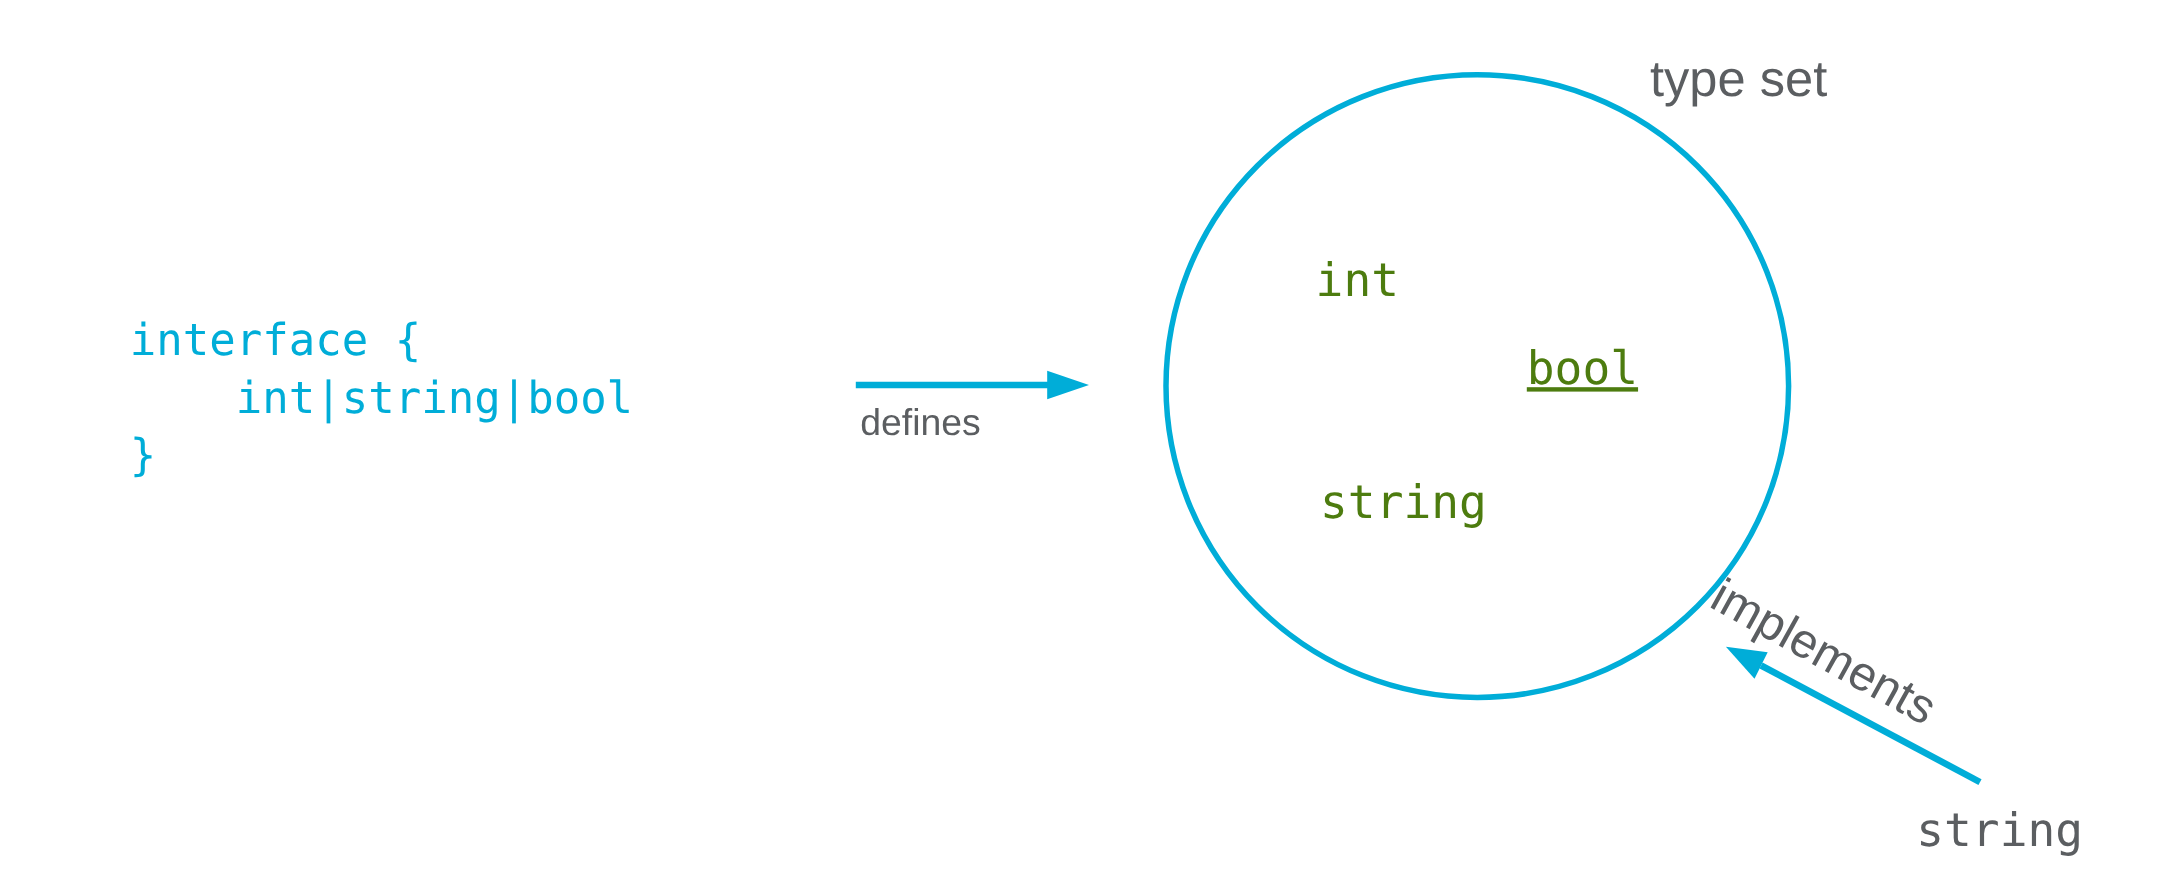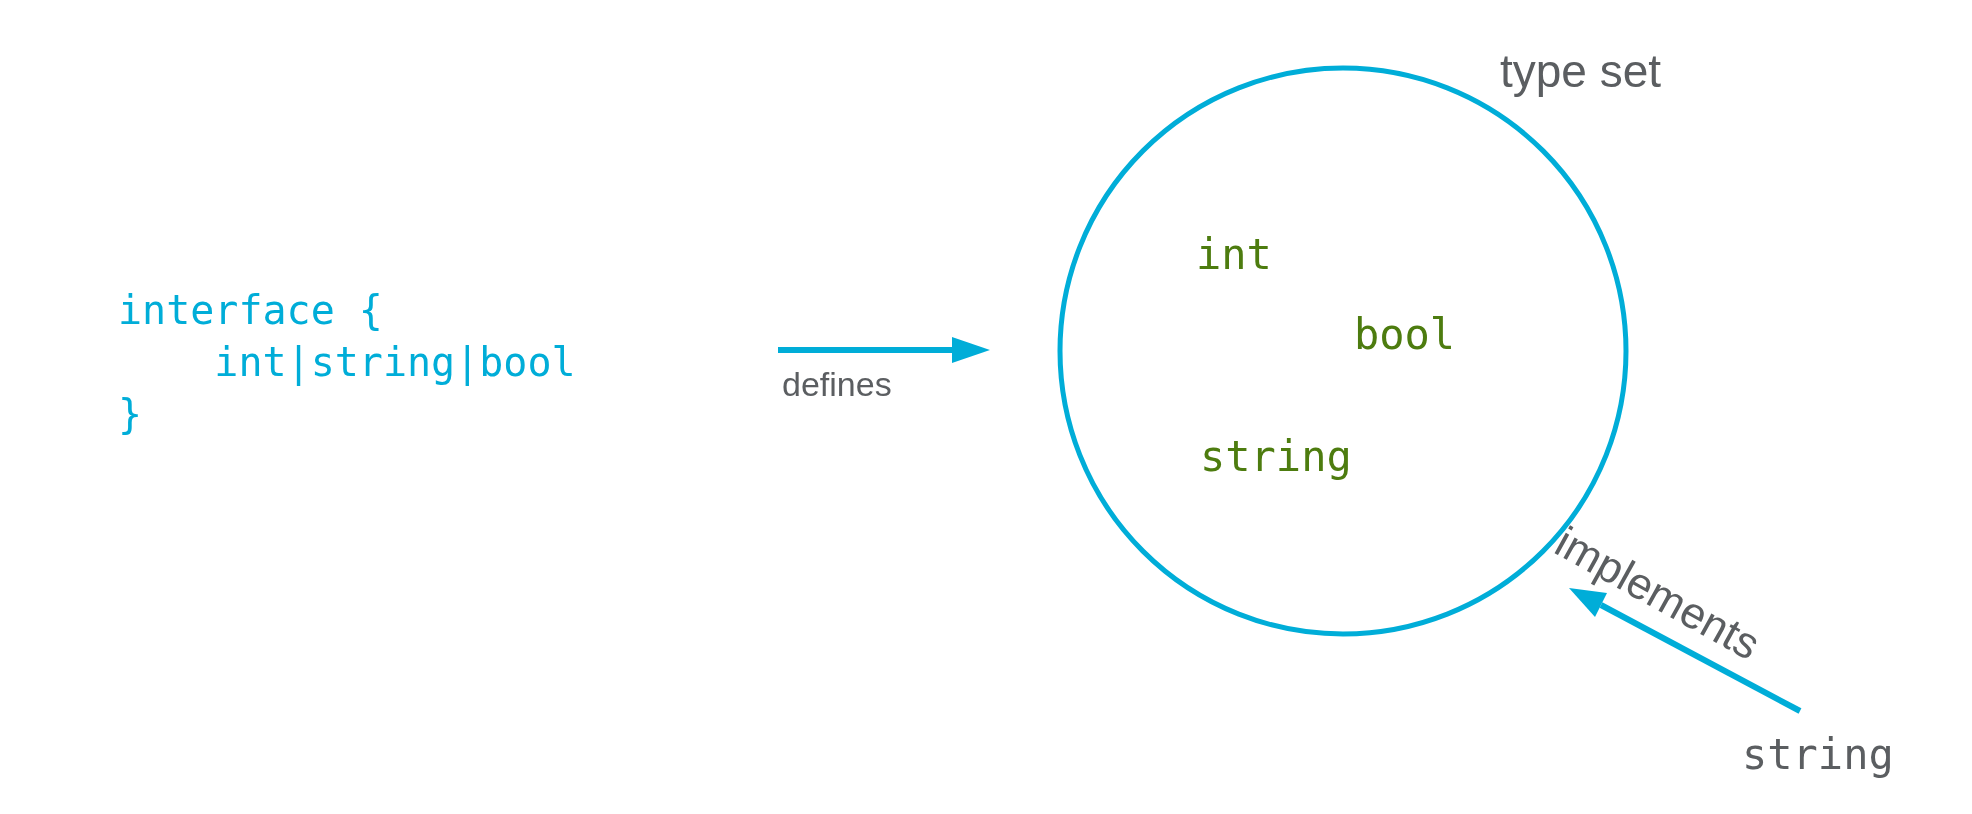--- a/index.html
+++ b/index.html
@@ -52,21 +52,21 @@
     color: #5B5E61;
     white-space: pre;
   }
   
   .lbl-type-set   { left: 1500px; top: 44px;  font-size: 46px; line-height: 1.2; }
   .lbl-defines    { left: 782px;  top: 364px; width: 200px; text-align: left;
                     font-size: 34px; line-height: 1.2; }
   .lbl-implements { left: 1572px; top: 516px; font-size: 44px; line-height: 1.2;
                     transform: rotate(29deg); transform-origin: left top; }
   .member-int     { left: 1196px; top: 230px; }
-  .member-bool    { left: 1354px; top: 310px; }
+  .member-bool    { left: 1388px; top: 310px; text-decoration: underline; }
   .member-string  { left: 1200px; top: 432px; }
   .lbl-implementer{ left: 1742px; top: 730px; }
 </style>
 </head>
 <body>
 
 <div class="canvas">
 
   <svg class="layer-svg" viewBox="0 0 1972 814" xmlns="http://www.w3.org/2000/svg" aria-hidden="true">
 

